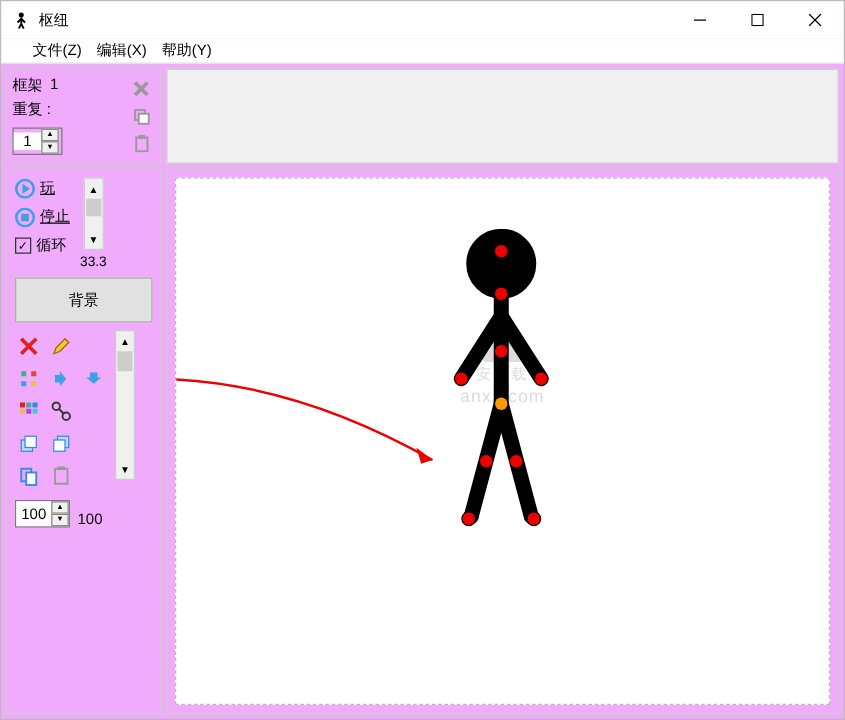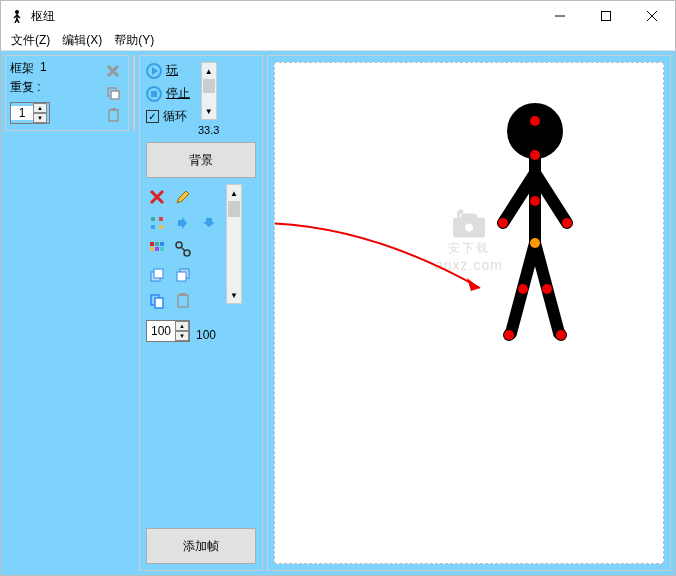--- a/index.html
+++ b/index.html
@@ -1,25 +1,25 @@
 <!DOCTYPE html>
 <html><head>
 <meta charset="utf-8">
 <style>
 * { box-sizing: border-box; margin: 0; padding: 0; font-family: "Microsoft YaHei", "SimSun", sans-serif; font-size: 12px; }
 html, body { width: 676px; height: 576px; }
-.window { width: 676px; height: 576px; background: #7dd3fc; border: 1px solid #bbb; display: flex; flex-direction: column; }
+.window { width: 676px; height: 576px; background: #f0abfc; border: 1px solid #bbb; display: flex; flex-direction: column; }
 .titlebar { height: 30px; background: #fff; display: flex; align-items: center; padding-left: 8px; }
 .titlebar .icon { width: 16px; height: 16px; margin-right: 6px; display: flex; align-items: center; justify-content: center; }
 .titlebar .title { flex: 1; }
 .titlebar .win-btns { display: flex; height: 100%; }
 .titlebar .win-btn { width: 46px; height: 30px; display: flex; align-items: center; justify-content: center; }
-.menubar { height: 20px; background: #fff; display: flex; align-items: center; padding-left: 4px; border-bottom: 1px solid #e0e0e0; }
+.menubar { height: 20px; background: #fff; display: flex; align-items: center; padding-left: 19px; border-bottom: 1px solid #e0e0e0; }
 .menubar .menu-item { padding: 0 6px; cursor: default; }
-.content { flex: 1; display: flex; flex-direction: row; padding: 4px; gap: 4px; }
+.content { flex: 1; display: flex; flex-direction: column; padding: 4px; gap: 4px; }
 .top-area { display: flex; gap: 4px; height: 76px; }
 .frame-panel { width: 124px; border: 1px solid #ccc; padding: 4px; display: flex; }
 .frame-left { display: flex; flex-direction: column; gap: 2px; }
 .frame-label { display: flex; gap: 6px; }
 .repeat-row { display: flex; align-items: center; gap: 4px; margin-top: 4px; }
 .repeat-input { width: 40px; height: 22px; border: 1px solid #7a7a7a; display: flex; align-items: center; }
 .repeat-input input { width: 22px; border: none; text-align: center; outline: none; }
 .spinner { width: 14px; display: flex; flex-direction: column; }
 .spinner-btn { height: 10px; border: 1px solid #888; background: #f0f0f0; display: flex; align-items: center; justify-content: center; font-size: 6px; line-height: 1; }
 .frame-right { margin-left: auto; display: flex; flex-direction: column; gap: 4px; padding: 2px; }
@@ -268,21 +268,20 @@
           <div class="opacity-input">
             <input type="text" value="100" style="">
             <div class="spinner">
               <div class="spinner-btn">▲</div>
               <div class="spinner-btn">▼</div>
             </div>
           </div>
           <span>100</span>
         </div>
 
-        <div class="wide-btn addframe-btn">添加帧</div>
       </div>
 
       <div class="canvas-panel">
         <div class="canvas">
           <div class="watermark">
             <svg width="40" height="36" viewBox="0 0 40 36">
                 <path d="M8 14 L8 10 Q8 6 12 6 L14 6 L14 10 L12 10 Q11 10 11 11 L11 14 Z" fill="#ddd"></path>
                 <rect x="4" y="14" width="32" height="20" rx="3" fill="#ddd"></rect>
                 <rect x="12" y="10" width="16" height="6" rx="3" fill="#ddd"></rect>
                 <circle cx="20" cy="24" r="4" fill="#fff"></circle>

